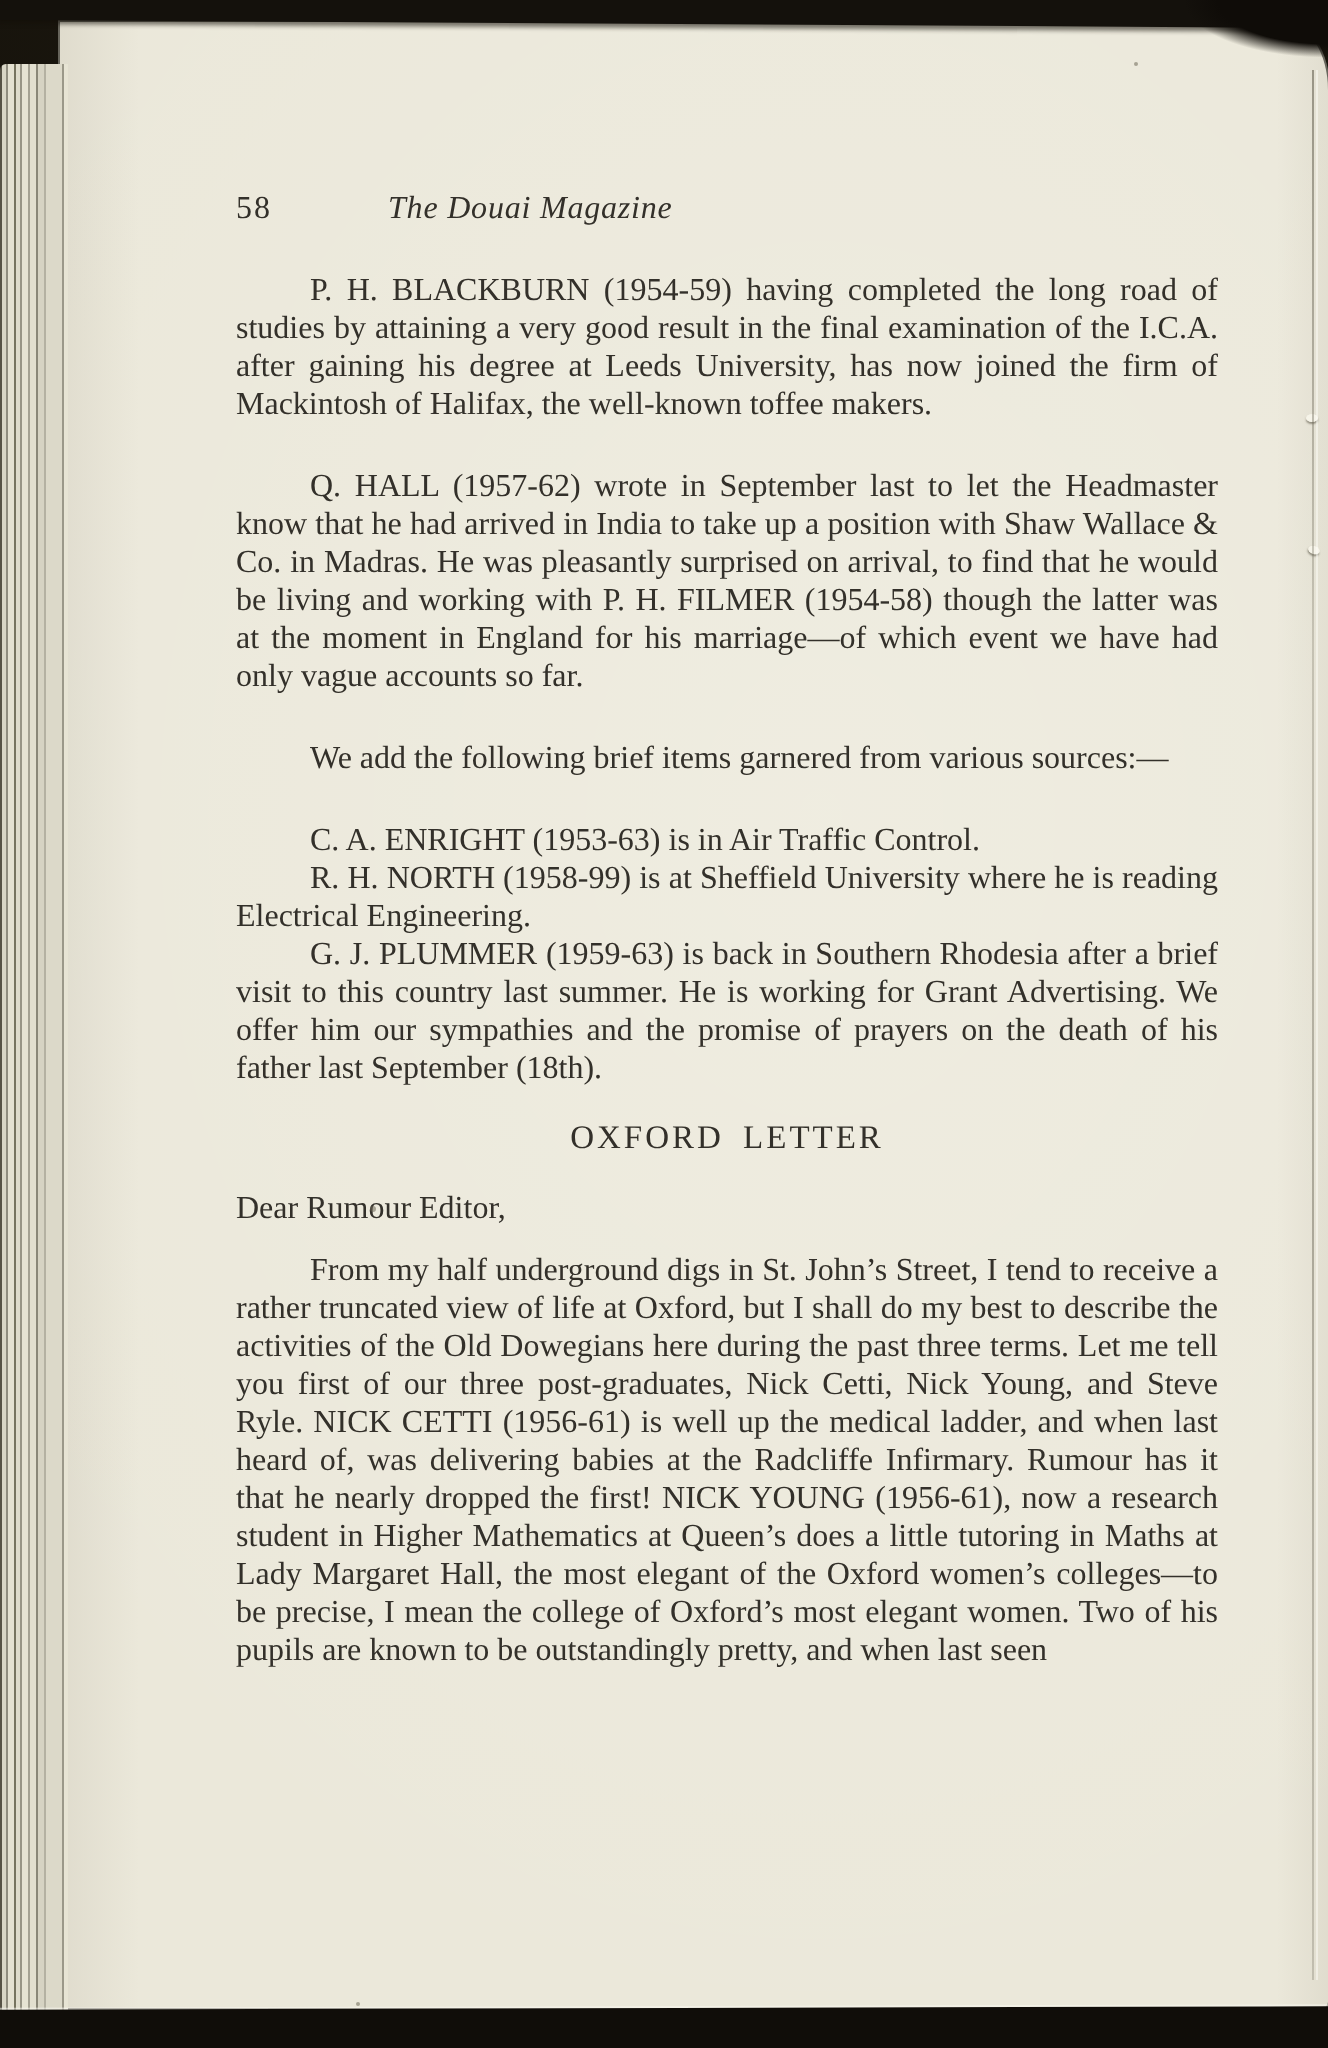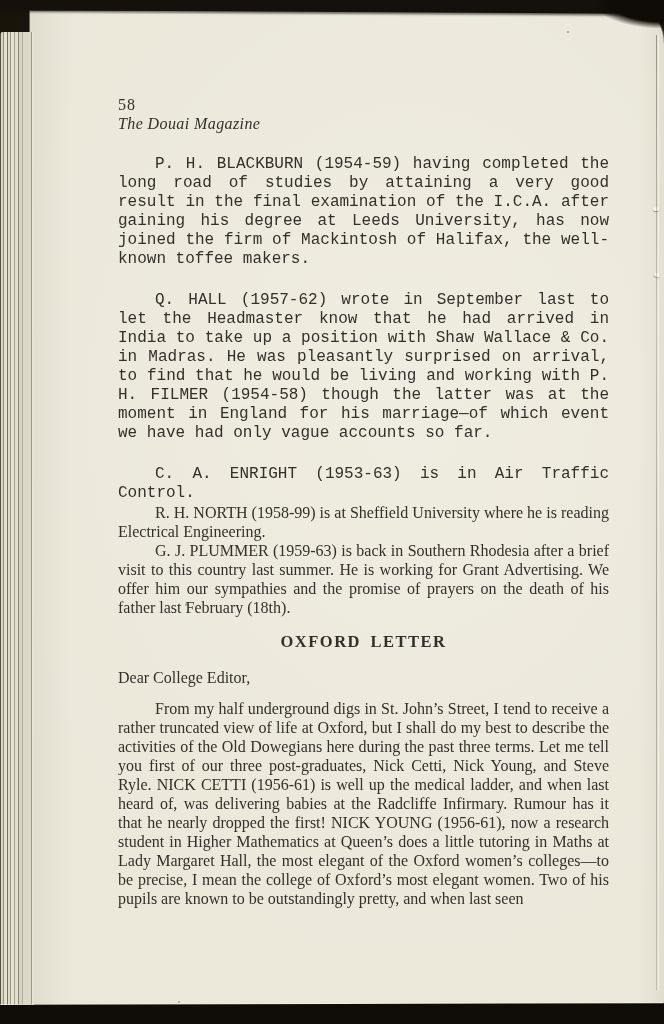--- a/index.html
+++ b/index.html
@@ -112,39 +112,39 @@
     color: #33302a;
     font-size: 16px;
     line-height: 19px;
     text-align: justify;
   }
   .running-head {
     display: flex;
     align-items: baseline;
     margin: 0 0 19px 0;
     text-align: left;
-    flex-direction: column;
   }
   .running-head .pagenum {
     margin-right: 14px;
     letter-spacing: 1px;
   }
   .running-head .title {
     font-style: italic;
     letter-spacing: 0.4px;
+    margin-left: 44px;
   }
   p {
     margin: 0;
     text-indent: 37px;
   }
-  p.gap { margin-top: 22px; font-family: Liberation Mono, monospace; }
+  p.gap { margin-top: 22px; }
   .section-heading {
     margin: 15px 0 17px 0;
     text-align: center;
-    font-weight: bold;
+    font-weight: normal;
     font-size: 16.5px;
     letter-spacing: 1.5px;
     word-spacing: 4px;
     text-indent: 0;
   }
   p.salutation { margin-top: 10px; text-indent: 0; }
   p.letter-body { margin-top: 12px; }
 </style>
 </head>
 <body>
@@ -154,27 +154,28 @@
   <div class="page">
     <div class="text-block">
 
       <div class="running-head">
         <span class="pagenum">58</span>
         <span class="title">The Douai Magazine</span>
       </div>
 
       <p class="gap">P. H. BLACKBURN (1954-59) having completed the long road of studies by attaining a very good result in the final examination of the I.C.A. after gaining his degree at Leeds University, has now joined the firm of Mackintosh of Halifax, the well-known toffee makers.</p>
       <p class="gap">Q. HALL (1957-62) wrote in September last to let the Headmaster know that he had arrived in India to take up a position with Shaw Wallace &amp; Co. in Madras.  He was pleasantly surprised on arrival, to find that he would be living and working with P. H. FILMER (1954-58) though the latter was at the moment in England for his marriage—of which event we have had only vague accounts so far.</p>
+      <p class="gap">We add the following brief items garnered from various sources:—</p>
       <p class="gap">C. A. ENRIGHT (1953-63) is in Air Traffic Control.</p>
       <p>R. H. NORTH (1958-99) is at Sheffield University where he is reading Electrical Engineering.</p>
-      <p>G. J. PLUMMER (1959-63) is back in Southern Rhodesia after a brief visit to this country last summer.  He is working for Grant Advertising.  We offer him our sympathies and the promise of prayers on the death of his father last February (18th).</p>
+      <p>G. J. PLUMMER (1959-63) is back in Southern Rhodesia after a brief visit to this country last summer.  He is working for Grant Advertising.  We offer him our sympathies and the promise of prayers on the death of his father last September (18th).</p>
 
       <p class="section-heading">OXFORD LETTER</p>
 
-      <p class="salutation">Dear College Editor,</p>
+      <p class="salutation">Dear Rumour Editor,</p>
       <p class="letter-body">From my half underground digs in St. John’s Street, I tend to receive a rather truncated view of life at Oxford, but I shall do my best to describe the activities of the Old Dowegians here during the past three terms.  Let me tell you first of our three post-graduates, Nick Cetti, Nick Young, and Steve Ryle.  NICK CETTI (1956-61) is well up the medical ladder, and when last heard of, was delivering babies at the Radcliffe Infirmary.  Rumour has it that he nearly dropped the first!  NICK YOUNG (1956-61), now a research student in Higher Mathematics at Queen’s does a little tutoring in Maths at Lady Margaret Hall, the most elegant of the Oxford women’s colleges—to be precise, I mean the college of Oxford’s most elegant women.  Two of his pupils are known to be outstandingly pretty, and when last seen</p>
 
     </div>
 
     <span class="stitch s1"></span>
     <span class="stitch s2"></span>
     <span class="speck k1"></span>
     <span class="speck k2"></span>
     <span class="speck k3"></span>
   </div>

